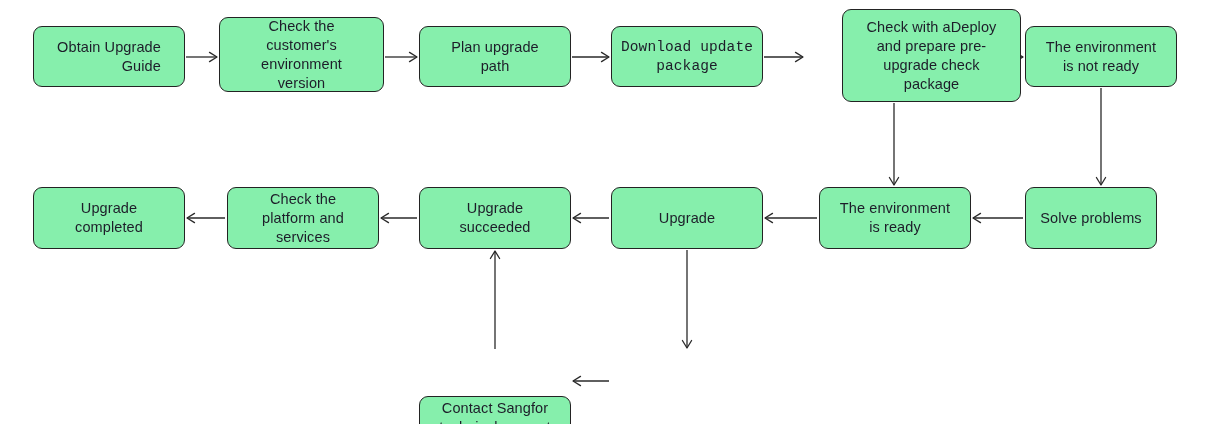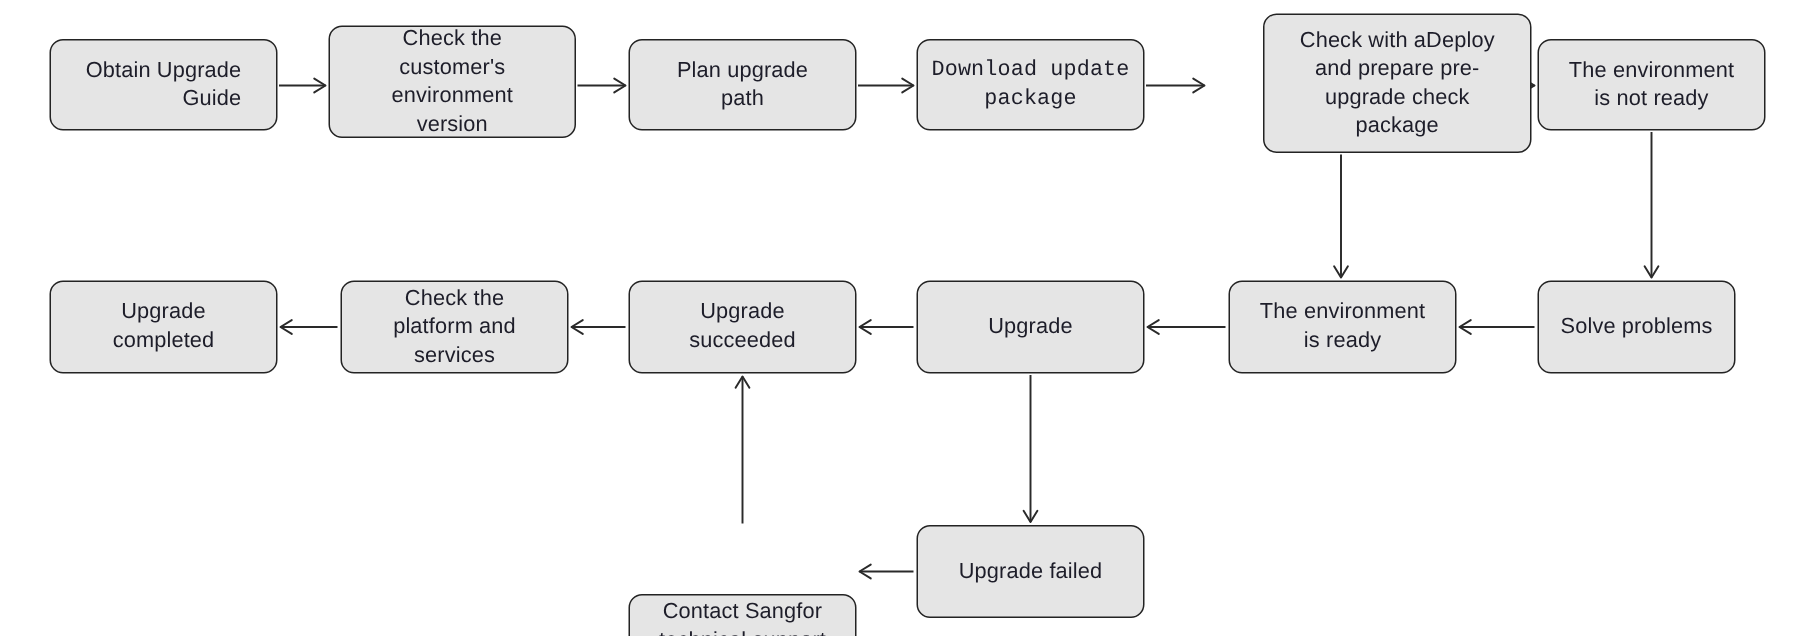--- a/index.html
+++ b/index.html
@@ -23,21 +23,21 @@
     top: 0;
     width: 1208px;
     height: 424px;
     pointer-events: none;
   }
   .node {
     position: absolute;
     box-sizing: border-box;
     border: 1.4px solid #232323;
     border-radius: 9px;
-    background: #e5e5e5;
+    background: #86efac;
     display: flex;
     align-items: center;
     justify-content: center;
     text-align: center;
     color: #1d1d29;
     font-size: 14.5px;
     line-height: 19px;
     letter-spacing: 0.1px;
     padding: 2px 6px;
     white-space: pre-line;
@@ -132,14 +132,13 @@
 services</div>
     <div class="node" style="left: 419px; top: 187px; width: 152px; height: 62px;">Upgrade
 succeeded</div>
     <div class="node" style="left: 611px; top: 187px; width: 152px; height: 62px;">Upgrade</div>
     <div class="node" style="left: 819px; top: 187px; width: 152px; height: 62px;">The environment
 is ready</div>
     <div class="node" style="left: 1025px; top: 187px; width: 132px; height: 62px; text-align: right;">Solve problems</div>
     <div class="node" style="left: 419px; top: 350px; width: 152px; height: 62px; margin-top: 46px;">Contact Sangfor
 technical support
 representative</div>
-    <div class="node" style="left: 611px; top: 350px; width: 152px; height: 62px;">Upgrade failed</div>
   </div>
 
 </body></html>

